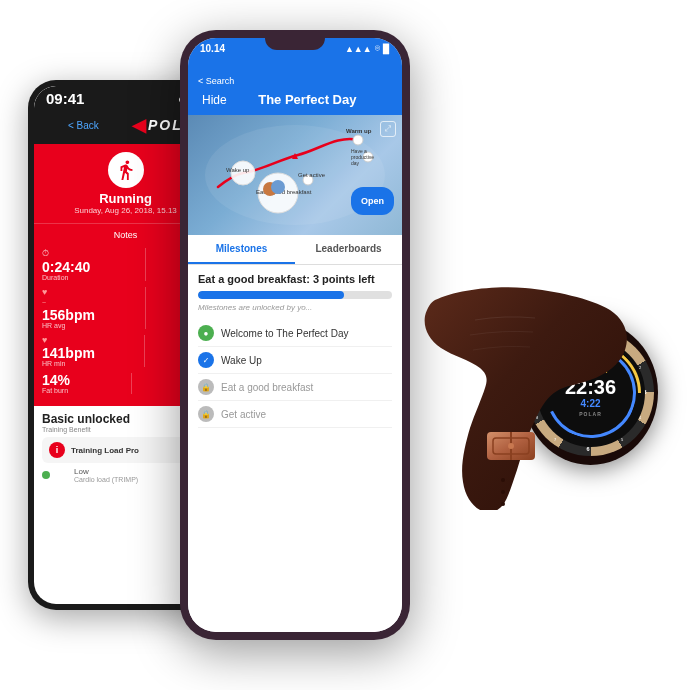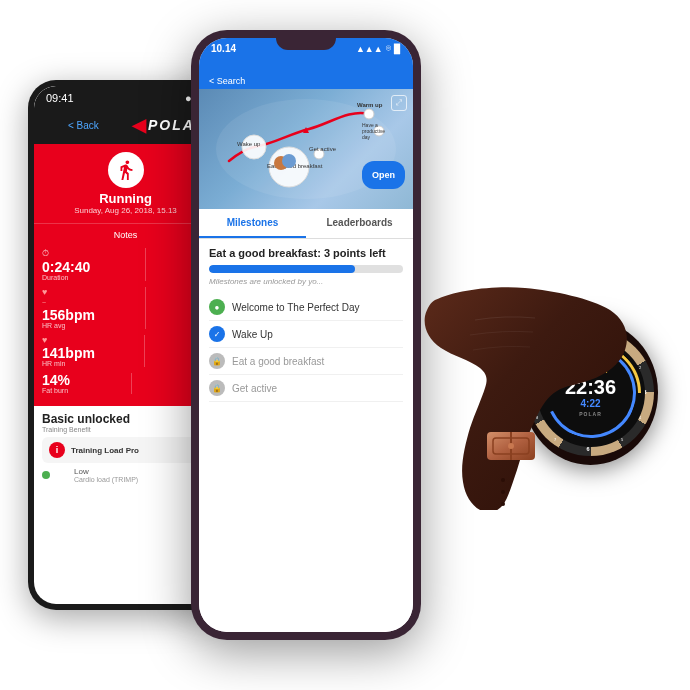--- a/index.html
+++ b/index.html
@@ -43,22 +43,22 @@
       background: #1a1a1a;
       height: 24px;
       display: flex;
       align-items: center;
       justify-content: space-between;
       padding: 0 12px;
       border-radius: 22px 22px 0 0;
     }
     .pl-status-bar span {
       color: white;
-      font-size: 11px;
-      font-weight: 400;
+      font-size: 15px;
+      font-weight: 700;
     }
     .pl-header {
       background: #1a1a1a;
       padding: 4px 10px 8px;
       display: flex;
       align-items: center;
       justify-content: space-between;
     }
     .pl-back {
       color: #4da6ff;
@@ -208,21 +208,20 @@
       position: absolute;
       left: 180px;
       top: 30px;
       width: 230px;
       height: 610px;
       background: #3a2535;
       border-radius: 36px;
       box-shadow: 0 12px 48px rgba(0,0,0,0.4);
       overflow: hidden;
       z-index: 3;
-      margin-left: 11px;
     }
     .phone-center-inner {
       position: absolute;
       top: 8px; left: 8px; right: 8px; bottom: 8px;
       background: #f0f0f5;
       border-radius: 28px;
       overflow: hidden;
       display: flex;
       flex-direction: column;
     }
@@ -590,20 +589,25 @@
           <span>▲▲▲</span>
           <span>⌾</span>
           <span>▉</span>
         </div>
       </div>
 
       <div style="background:#1a73e8;padding:2px 10px 3px;display:flex;align-items:center;justify-content:flex-start;">
         <span style="color:white;font-size:9px;">&lt; Search</span>
       </div>
 
+      <div class="pc-nav">
+        <span class="pc-nav-hide">Hide</span>
+        <span class="pc-nav-title">The Perfect Day</span>
+        <span style="color:white;font-size:10px;"> </span>
+      </div>
 
       <div class="pc-map-area">
         <svg class="pc-map-path" viewBox="0 0 214 120" fill="none">
 
           <ellipse cx="107" cy="60" rx="90" ry="50" fill="rgba(255,255,255,0.08)"></ellipse>
 
           <path d="M170 25 C150 20, 130 35, 110 40 C90 45, 75 55, 55 58 C45 60, 35 68, 30 72" stroke="#e8001c" stroke-width="2.5" fill="none" stroke-linecap="round"></path>
 
           <circle cx="170" cy="25" r="5" fill="white" stroke="#ccc" stroke-width="1"></circle>
           <circle cx="180" cy="42" r="5" fill="white" stroke="#ccc" stroke-width="1"></circle>

